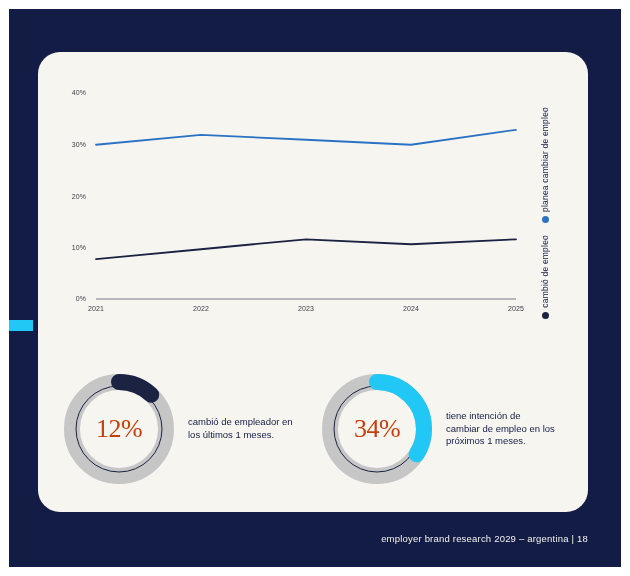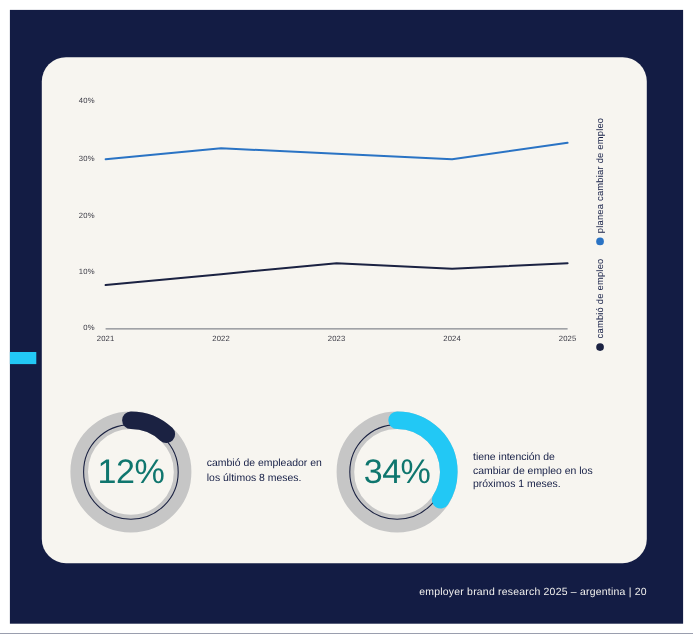--- a/index.html
+++ b/index.html
@@ -118,23 +118,24 @@
     flex: none;
   }
   .donut svg { position: absolute; left: 0; top: 0; }
   .donut-value {
     position: absolute;
     left: 0; top: 0;
     width: 118px; height: 118px;
     display: flex;
     align-items: center;
     justify-content: center;
-    font-size: 31px;
-    color: #0f766e;
+    font-size: 26px;
+    color: #c2410c;
     letter-spacing: -0.5px;
+    font-family: Liberation Serif, serif;
   }
   .donut-caption {
     font-size: 9.5px;
     line-height: 1.35;
     color: #131c44;
     margin-left: 10px;
     max-width: 110px;
   }
 
   
@@ -191,35 +192,35 @@
 
     <div class="donut-block" style="left:22px; top:318px;">
       <div class="donut">
         <svg width="118" height="118" viewBox="0 0 118 118">
           <circle cx="59" cy="59" r="47" fill="none" stroke="#c6c6c6" stroke-width="16"></circle>
           <circle cx="59" cy="59" r="43" fill="none" stroke="#1b2242" stroke-width="1"></circle>
           <circle id="donut-arc-0" cx="59" cy="59" r="47" fill="none" stroke-width="16" stroke-linecap="round" transform="rotate(-90 59 59)" stroke="#1b2242" stroke-dasharray="35.437165132492865 259.8725443049477"></circle>
         </svg>
         <div class="donut-value">12%</div>
       </div>
-      <div class="donut-caption">cambió de empleador en los últimos 8 meses.</div>
+      <div class="donut-caption">cambió de empleador en los últimos 1 meses.</div>
     </div>
 
-    <div class="donut-block" style="left:264px; top:318px;align-items:center;">
+    <div class="donut-block" style="left:280px; top:318px;align-items:center;">
       <div class="donut">
         <svg width="118" height="118" viewBox="0 0 118 118">
           <circle cx="59" cy="59" r="47" fill="none" stroke="#c6c6c6" stroke-width="16"></circle>
           <circle cx="59" cy="59" r="43" fill="none" stroke="#1b2242" stroke-width="1"></circle>
           <circle id="donut-arc-1" cx="59" cy="59" r="47" fill="none" stroke-width="16" stroke-linecap="round" transform="rotate(-90 59 59)" stroke="#22c8f5" stroke-dasharray="100.4053012087298 194.9044082287108"></circle>
         </svg>
         <div class="donut-value">34%</div>
       </div>
       <div class="donut-caption">tiene intención de cambiar de empleo en los próximos 1 meses.</div>
     </div>
 
   </div>
 
   <div class="accent-bar"></div>
 
-  <div class="footer">employer brand research 2025 – argentina | 20</div>
+  <div class="footer">employer brand research 2029 – argentina | 18</div>
 
   <div class="outer-frame"></div>
 </div>
 
 </body></html>

